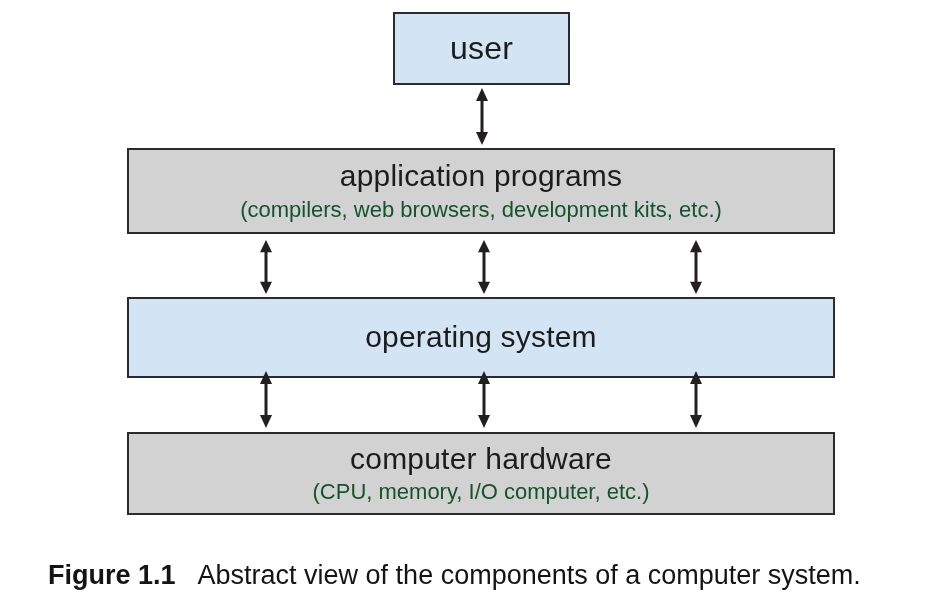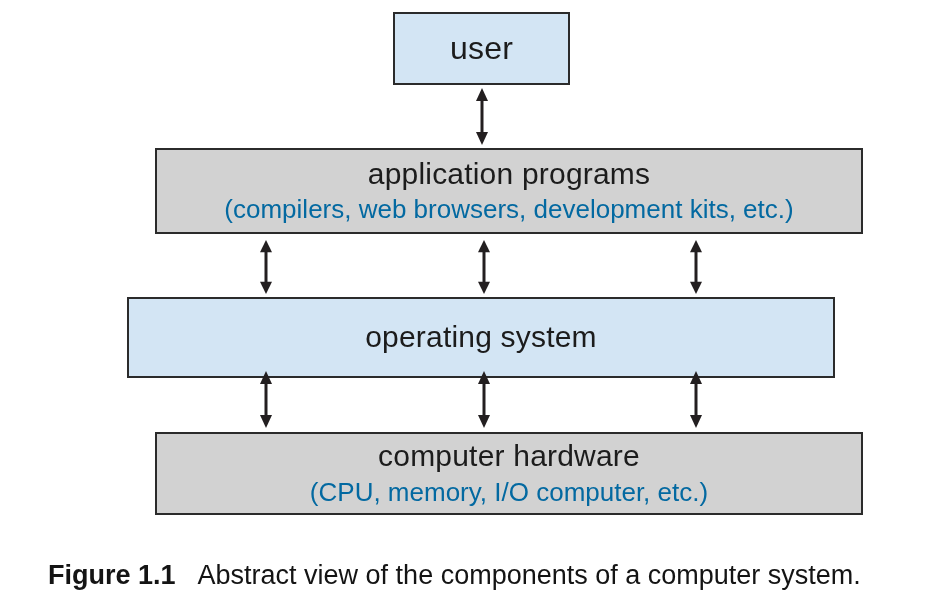--- a/index.html
+++ b/index.html
@@ -24,21 +24,21 @@
     position: absolute;
     box-sizing: border-box;
     border: 2px solid var(--border, #2b2b2b);
     display: flex;
     flex-direction: column;
     align-items: center;
     justify-content: center;
     text-align: center;
   }
   .fill-blue { background: var(--blue-fill, #d3e5f4); }
-  .fill-gray { background: var(--gray-fill, #d2d2d2); margin-left: 28px; }
+  .fill-gray { background: var(--gray-fill, #d2d2d2); }
 
   .box-user {
     left: 393px; top: 12px;
     width: 177px; height: 73px;
   }
   .box-app {
     left: 127px; top: 148px;
     width: 708px; height: 86px;
   }
   .box-os {
@@ -51,24 +51,24 @@
   }
 
   .layer-title {
     font-size: 30px;
     line-height: 1.15;
     letter-spacing: 0.2px;
     color: #1c1c1c;
   }
   .box-user .layer-title { font-size: 32px; }
   .layer-subtitle {
-    font-size: 26px;
+    font-size: 22px;
     line-height: 1.2;
     margin-top: 3px;
-    color: #0369a1;
+    color: #14532d;
   }
 
   .v-arrow {
     position: absolute;
     width: 18px;
     color: var(--arrow, #231f20);
   }
   .v-arrow svg { display: block; width: 100%; height: 100%; }
 
   .arrow-ua { left: 473px; top: 88px;  height: 57px; }

